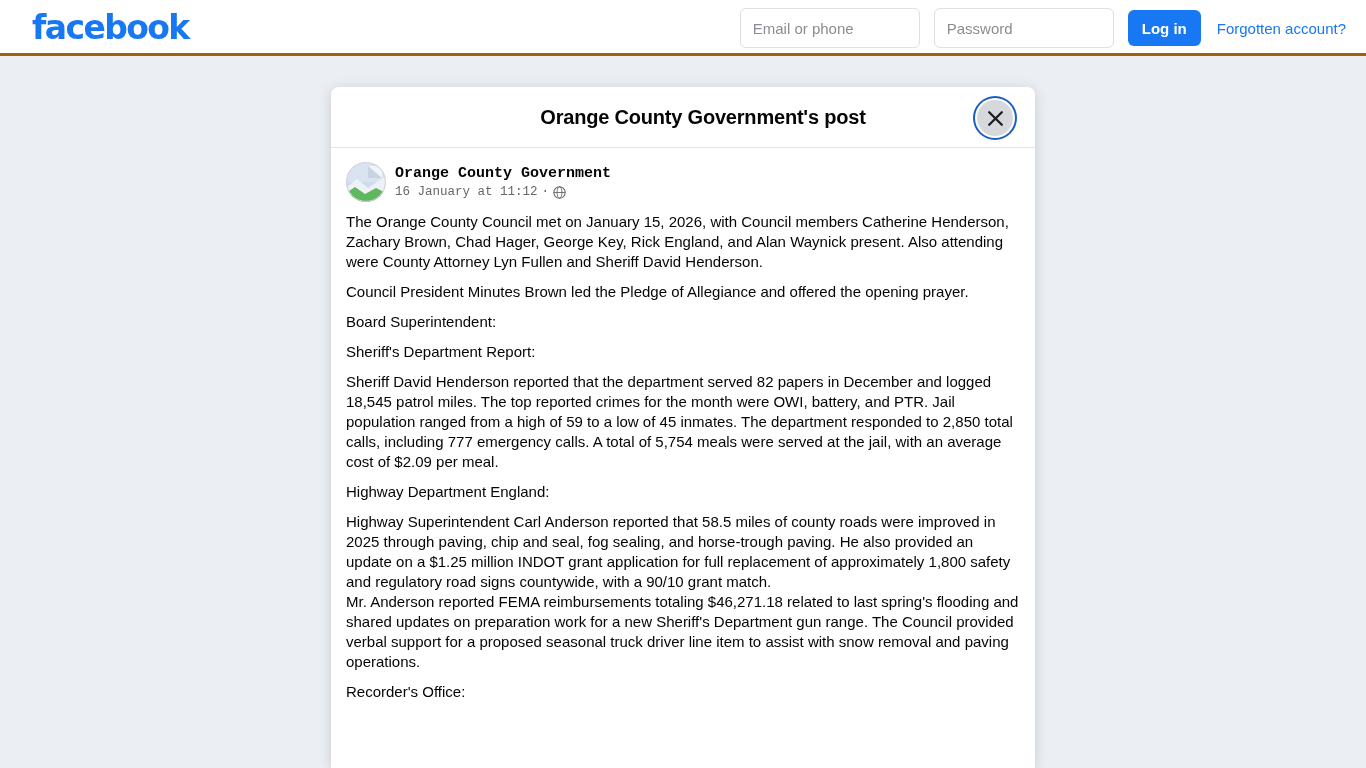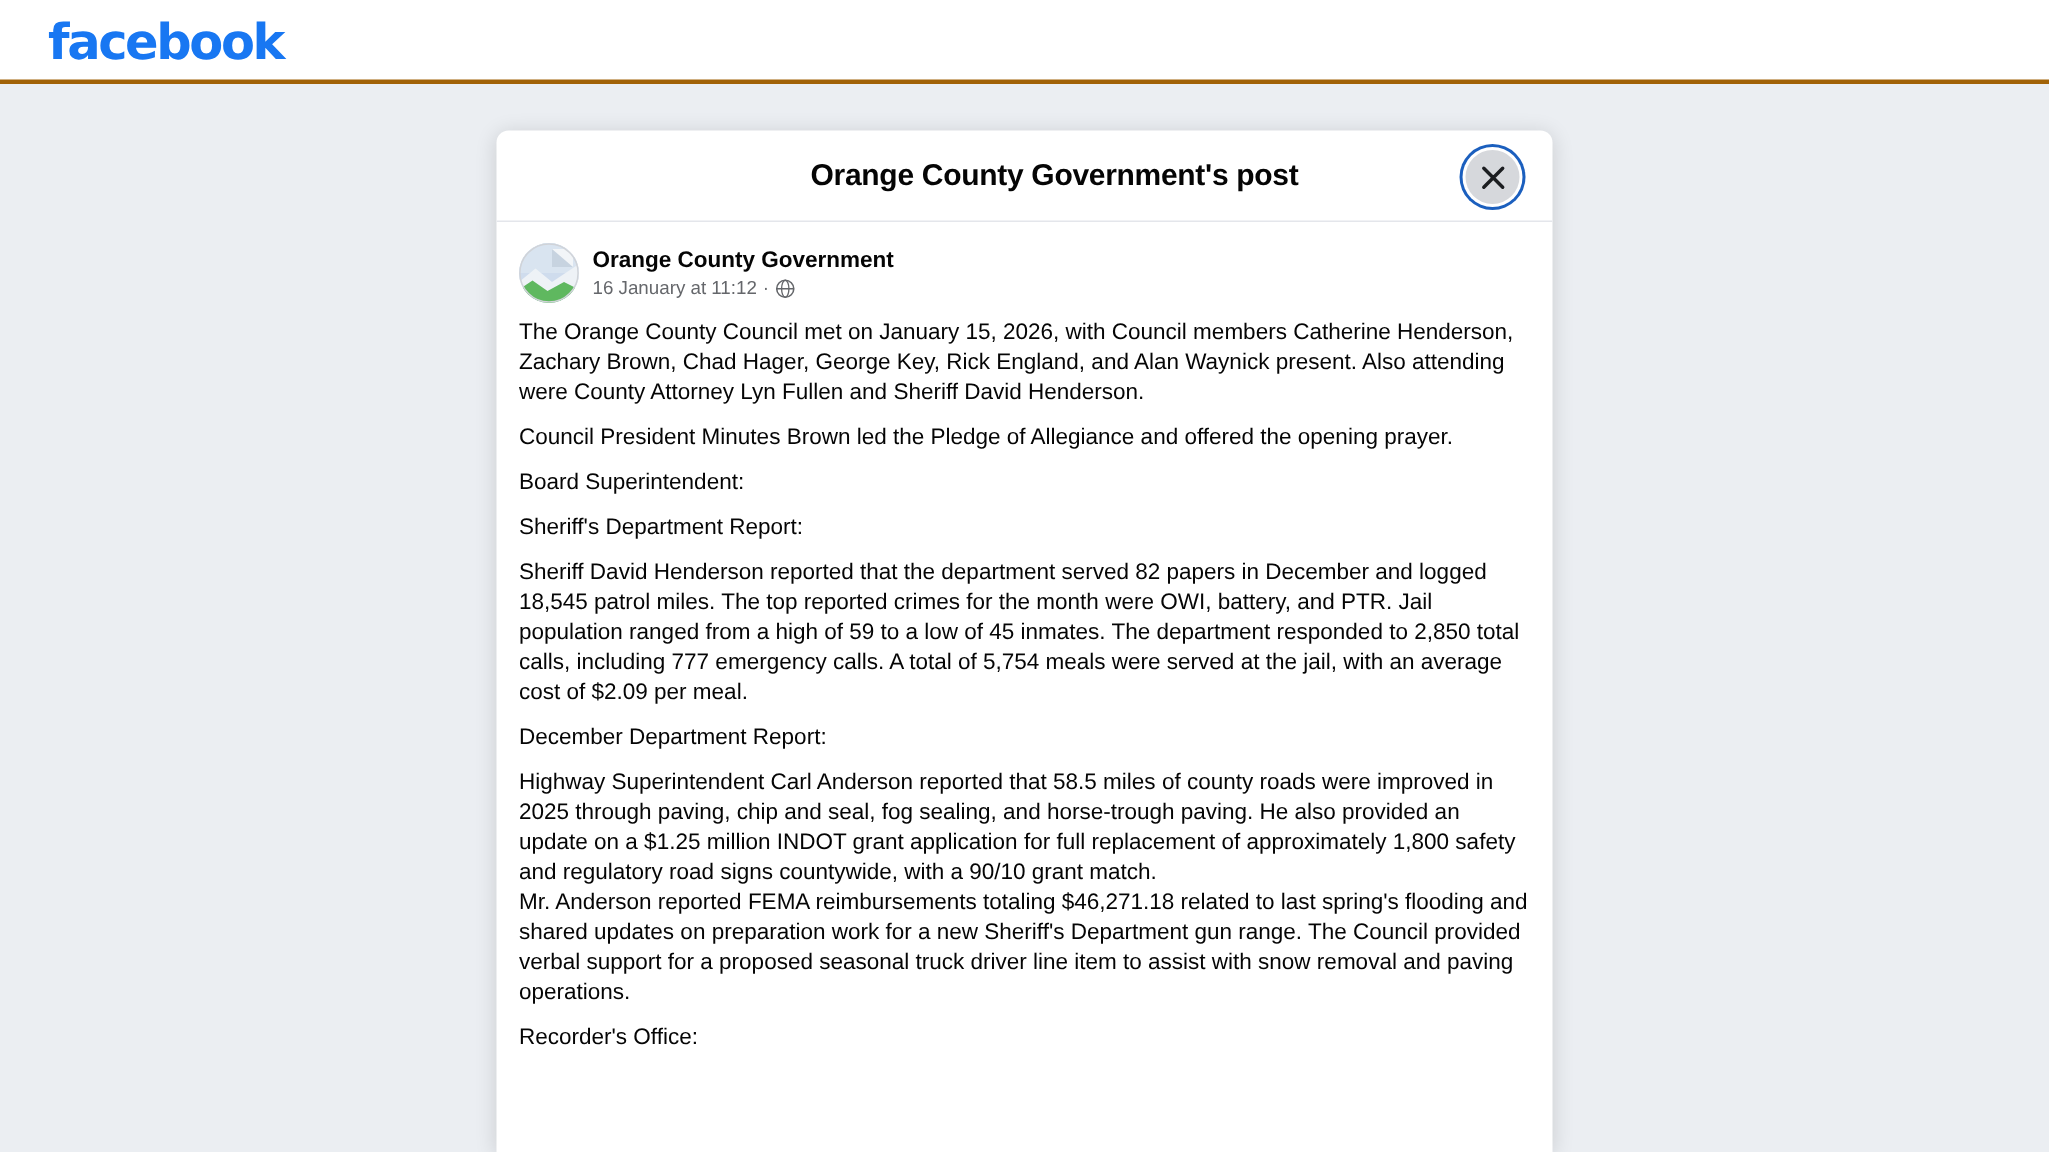--- a/index.html
+++ b/index.html
@@ -154,21 +154,21 @@
 
   .avatar {
     width: 40px;
     height: 40px;
     border-radius: 50%;
     overflow: hidden;
     flex: 0 0 40px;
     background: #cfd8e3;
   }
 
-  .author-meta { padding-top: 2px; }
+  .author-meta { padding-top: 2px; font-family: Liberation Mono, monospace; }
 
   .author-name {
     font-size: 15px;
     font-weight: bold;
     color: #050505;
     line-height: 19px;
     cursor: pointer;
   }
 
   .post-meta {
@@ -192,20 +192,26 @@
 
   .post-text p { margin: 0 0 10px 0; }
   .post-text p.tight { margin-bottom: 0; }
 </style>
 </head>
 <body>
 
 <div class="topbar">
   <div class="fb-logo">facebook</div>
 
+  <div class="login-area">
+    <input class="login-input" type="text" placeholder="Email or phone" style="">
+    <input class="login-input" type="password" placeholder="Password" style="">
+    <button class="login-btn">Log in</button>
+    <a class="forgot-link" href="#">Forgotten account?</a>
+  </div>
 </div>
 
 <div class="modal">
 
   <div class="modal-header">
     <div class="modal-title">Orange County Government's post</div>
     <button class="close-btn">
       <svg width="17" height="17" viewBox="0 0 17 17">
         <path d="M2.2 2.2 L14.8 14.8 M14.8 2.2 L2.2 14.8" stroke="#1c1e21" stroke-width="2.3" stroke-linecap="round"></path>
       </svg>
@@ -246,21 +252,21 @@
         </div>
       </div>
     </div>
 
     <div class="post-text">
       <p>The Orange County Council met on January 15, 2026, with Council members Catherine Henderson, Zachary Brown, Chad Hager, George Key, Rick England, and Alan Waynick present. Also attending were County Attorney Lyn Fullen and Sheriff David Henderson.</p>
       <p>Council President Minutes Brown led the Pledge of Allegiance and offered the opening prayer.</p>
       <p>Board Superintendent:</p>
       <p>Sheriff's Department Report:</p>
       <p>Sheriff David Henderson reported that the department served 82 papers in December and logged 18,545 patrol miles. The top reported crimes for the month were OWI, battery, and PTR. Jail population ranged from a high of 59 to a low of 45 inmates. The department responded to 2,850 total calls, including 777 emergency calls. A total of 5,754 meals were served at the jail, with an average cost of $2.09 per meal.</p>
-      <p>December Department Report:</p>
+      <p>Highway Department England:</p>
       <p class="tight">Highway Superintendent Carl Anderson reported that 58.5 miles of county roads were improved in 2025 through paving, chip and seal, fog sealing, and horse-trough paving. He also provided an update on a $1.25 million INDOT grant application for full replacement of approximately 1,800 safety and regulatory road signs countywide, with a 90/10 grant match.</p>
       <p>Mr. Anderson reported FEMA reimbursements totaling $46,271.18 related to last spring's flooding and shared updates on preparation work for a new Sheriff's Department gun range. The Council provided verbal support for a proposed seasonal truck driver line item to assist with snow removal and paving operations.</p>
       <p>Recorder's Office:</p>
 
     </div>
 
   </div>
 </div>
 
 </body></html>

